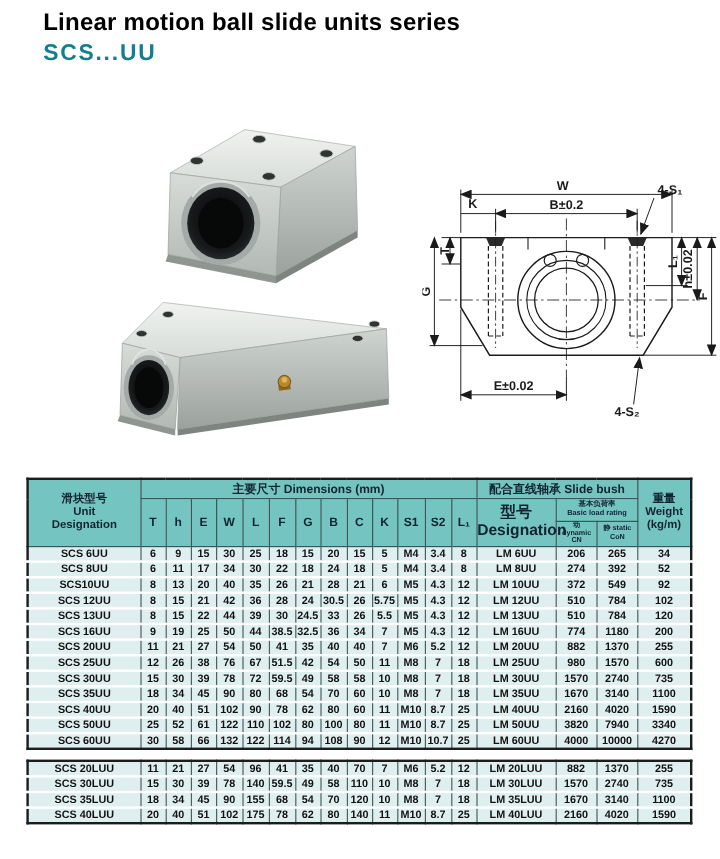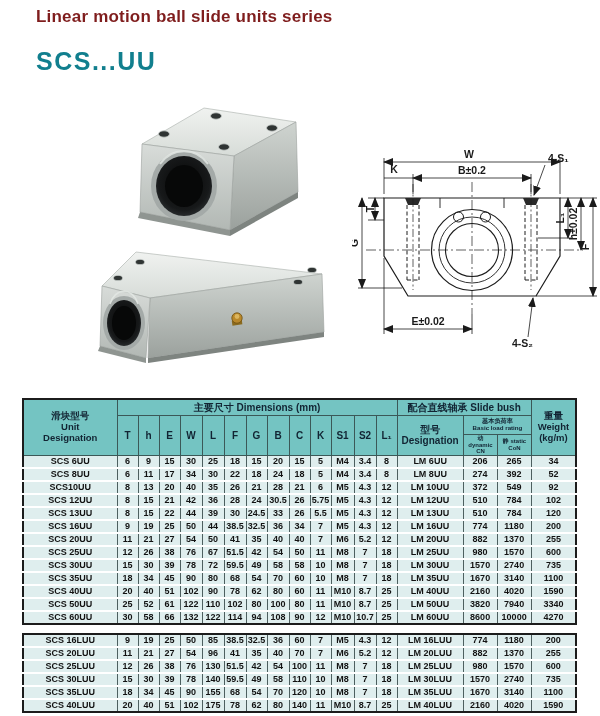--- a/index.html
+++ b/index.html
@@ -1,38 +1,38 @@
 <!DOCTYPE html>
 <html><head>
 <meta charset="utf-8">
 <style>
   html,body{margin:0;padding:0;background:#ffffff;}
   body{width:600px;height:716px;position:relative;font-family:"Liberation Sans",sans-serif;overflow:hidden;}
 
   
   .hdr{position:absolute;left:36px;top:8px;}
   .title-cn{font-size:23px;font-weight:bold;color:#3b3b3b;letter-spacing:2px;line-height:1.15;}
-  .title-en{font-size:17px;font-weight:bold;color:#7f1d1d;letter-spacing:0.2px;line-height:1.1;}
-  .series{margin-top:20px;display:flex;gap:46px;font-size:25px;font-weight:bold;color:#117f8e;letter-spacing:1.5px;}
+  .title-en{font-size:20px;font-weight:bold;color:#000000;letter-spacing:0.2px;line-height:1.1;}
+  .series{margin-top:4px;display:flex;gap:46px;font-size:19px;font-weight:bold;color:#117f8e;letter-spacing:1.5px;}
 
   
   .figures{position:absolute;left:0;top:92px;width:600px;height:300px;}
   .photo1{position:absolute;left:112px;top:8px;}
   .photo2{position:absolute;left:86px;top:128px;}
   .drawing{position:absolute;left:352px;top:46px;}
   .dimtext{font-family:"Liberation Sans",sans-serif;font-size:10.5px;font-weight:bold;fill:#1a1a1a;}
 
   
   .tblwrap{position:absolute;left:22px;top:398px;width:556px;}
   table{border-collapse:collapse;table-layout:fixed;width:501px;border:2px solid #1c1c1c;}
   th{background:#74c4c2;color:#122433;border:1px solid #3b5857;font-weight:bold;padding:0;}
   .h-group{font-size:10px;height:15px;}
   .h-letter{font-size:10px;}
   .h-unit span,.h-weight span{display:block;font-size:9.5px;line-height:1.15;}
-  .h-bush span{display:block;font-size:10px;line-height:1.15;}
+  .h-bush span{display:block;font-size:13px;line-height:1.15;}
   .h-load{font-size:6.5px;line-height:1.05;height:18px;}
   .h-load span{display:block;transform:scale(0.95);}
   .h-loadsub{font-size:6.5px;line-height:1.0;height:16px;}
   .h-loadsub span{display:block;transform:scale(0.92);}
   td{background:#dfeeee;border-right:1px solid #4d5f5f;border-left:1px solid #4d5f5f;
      border-bottom:2px solid #ffffff;color:#121212;font-size:9px;font-weight:bold;
      text-align:center;height:11px;padding:0 1px;line-height:1;}
   tbody tr:last-child td{border-bottom:none;text-align:center;}
   .table-gap{height:8px;background:#ffffff;}
 </style>
@@ -493,21 +493,21 @@
           <td>122</td>
           <td>114</td>
           <td>94</td>
           <td>108</td>
           <td>90</td>
           <td>12</td>
           <td>M10</td>
           <td>10.7</td>
           <td>25</td>
           <td>LM 60UU</td>
-          <td>8600</td>
+          <td>4000</td>
           <td>10000</td>
           <td>4270</td>
         </tr>
       </tbody>
   </table>
 
   <div class="table-gap"></div>
 
   <table>
     <colgroup class="cg">
@@ -524,79 +524,39 @@
         <col style="width: 21px;">
         <col style="width: 23px;">
         <col style="width: 22px;">
         <col style="width: 21px;">
         <col style="width: 66px;">
         <col style="width: 34px;">
         <col style="width: 34px;">
         <col style="width: 45px;">
       </colgroup>
     <tbody id="tbody-luu">
-        <tr>
-          <td>SCS 16LUU</td>
-          <td>9</td>
-          <td>19</td>
-          <td>25</td>
-          <td>50</td>
-          <td>85</td>
-          <td>38.5</td>
-          <td>32.5</td>
-          <td>36</td>
-          <td>60</td>
-          <td>7</td>
-          <td>M5</td>
-          <td>4.3</td>
-          <td>12</td>
-          <td>LM 16LUU</td>
-          <td>774</td>
-          <td>1180</td>
-          <td>200</td>
-        </tr>
         <tr>
           <td>SCS 20LUU</td>
           <td>11</td>
           <td>21</td>
           <td>27</td>
           <td>54</td>
           <td>96</td>
           <td>41</td>
           <td>35</td>
           <td>40</td>
           <td>70</td>
           <td>7</td>
           <td>M6</td>
           <td>5.2</td>
           <td>12</td>
           <td>LM 20LUU</td>
           <td>882</td>
           <td>1370</td>
           <td>255</td>
-        </tr>
-        <tr>
-          <td>SCS 25LUU</td>
-          <td>12</td>
-          <td>26</td>
-          <td>38</td>
-          <td>76</td>
-          <td>130</td>
-          <td>51.5</td>
-          <td>42</td>
-          <td>54</td>
-          <td>100</td>
-          <td>11</td>
-          <td>M8</td>
-          <td>7</td>
-          <td>18</td>
-          <td>LM 25LUU</td>
-          <td>980</td>
-          <td>1570</td>
-          <td>600</td>
         </tr>
         <tr>
           <td>SCS 30LUU</td>
           <td>15</td>
           <td>30</td>
           <td>39</td>
           <td>78</td>
           <td>140</td>
           <td>59.5</td>
           <td>49</td>

